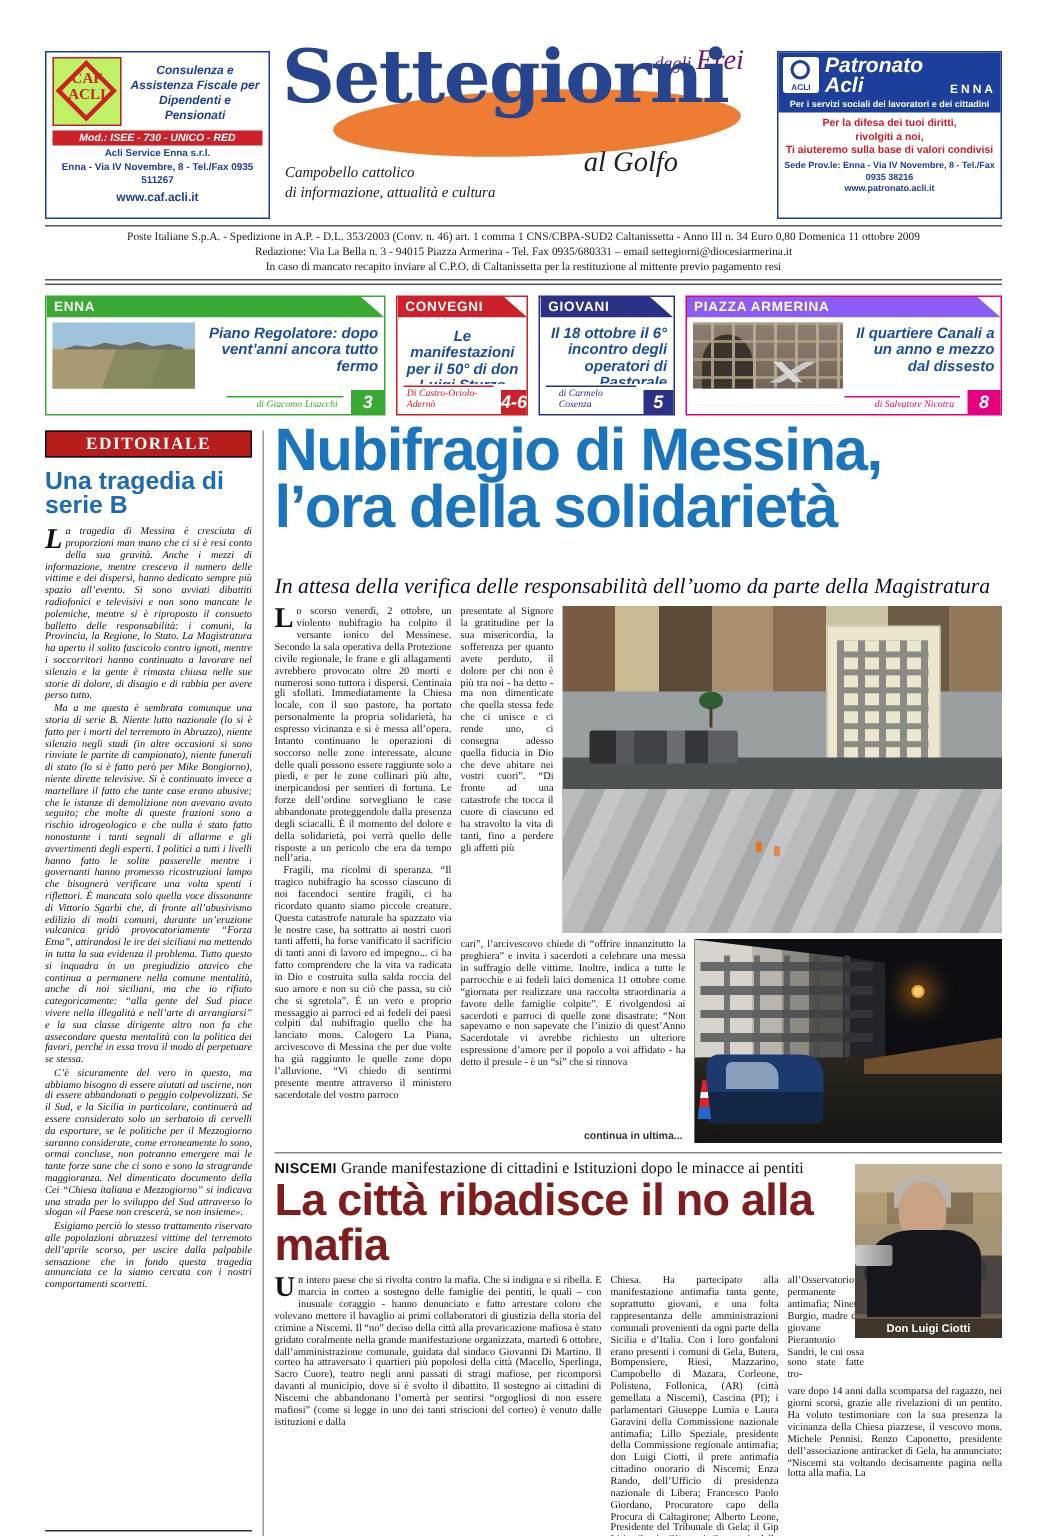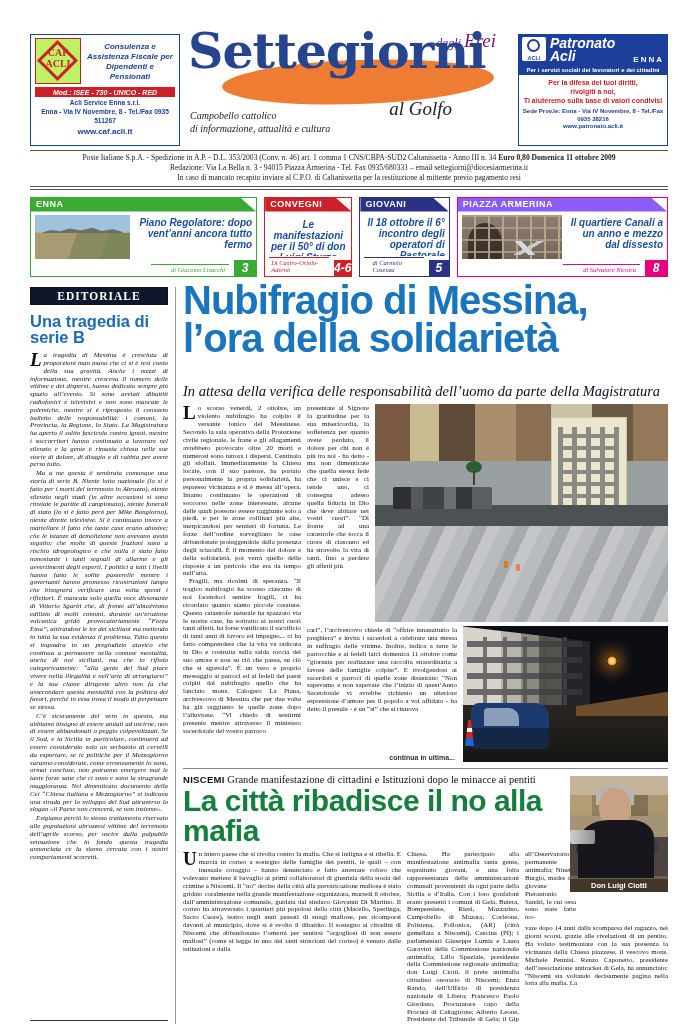--- a/index.html
+++ b/index.html
@@ -22,33 +22,33 @@
 
   .masthead{flex:1;position:relative;}
   .mh-swoosh{position:absolute;left:36px;top:26px;width:272px;height:44px;background:#ee7d33;border-radius:50%;transform:rotate(-2deg);}
   .mh-title{position:absolute;left:2px;top:-12px;font-family:"DejaVu Serif",serif;font-weight:bold;font-size:49px;color:#27458f;letter-spacing:-1px;}
   .mh-over{position:absolute;right:16px;top:-4px;font-style:italic;color:#701a75;font-size:12px;text-align:center;}
   .mh-over b{font-size:19px;font-weight:normal;}
   .mh-under{position:absolute;right:60px;top:64px;font-style:italic;font-size:19px;color:#222;}
   .mh-tagline{position:absolute;left:4px;top:76px;font-style:italic;font-size:10px;line-height:1.25;color:#222;}
 
   .ad-patronato{width:150px;border:1px solid #1d3f9c;display:flex;flex-direction:column;font-family:"Liberation Sans",sans-serif;}
-  .pat-head{background:#1d3f9c;color:#fff;display:flex;gap:4px;padding:2px 3px;}
+  .pat-head{background:#1d3f9c;color:#fff;display:flex;align-items:center;gap:4px;padding:2px 3px;}
   .pat-logo{width:24px;height:24px;background:#fff;border-radius:2px;position:relative;flex:none;}
   .pat-logo-circle{position:absolute;left:5px;top:2px;width:13px;height:13px;border:2px solid #1d3f9c;border-radius:50%;}
   .pat-logo-word{position:absolute;left:0;bottom:0;width:100%;text-align:center;color:#1d3f9c;font-weight:bold;font-size:5.5px;}
   .pat-title{font-weight:bold;font-style:italic;font-size:14px;line-height:.95;}
   .pat-city{font-size:8px;letter-spacing:2px;align-self:flex-end;margin-left:auto;font-weight:bold;}
   .pat-strip{background:#1d3f9c;color:#fff;font-size:6px;text-align:center;padding:1px 0 2px;font-weight:bold;}
   .pat-red{color:#cc2128;font-weight:bold;font-size:7px;text-align:center;line-height:1.3;margin-top:3px;}
   .pat-addr{color:#1d3f9c;font-weight:bold;font-size:6px;text-align:center;margin-top:3px;line-height:1.3;}
 
   
   .pubinfo{margin-top:4px;border-top:1px solid #555;padding:2px 0 3px;text-align:center;font-size:7.6px;line-height:1.3;color:#222;}
-  .pubinfo b{font-weight:bold;}
+  .pubinfo b{font-weight:normal;}
   .rule-double{height:4px;border-top:1px solid #555;border-bottom:1.5px solid #555;}
 
   
   .teasers{display:flex;gap:7px;margin-top:7px;height:80px;}
   .teaser{border:1px solid;display:flex;flex-direction:column;font-family:"Liberation Sans",sans-serif;position:relative;background:#fff;}
   .t-tab{height:14px;color:#fff;font-weight:bold;font-size:9px;letter-spacing:.5px;padding:1px 0 0 5px;clip-path:polygon(0 0,calc(100% - 16px) 0,100% 100%,0 100%);}
   .t-body{flex:1;display:flex;gap:4px;padding:3px 4px 0 4px;overflow:hidden;}
   .t-photo{width:95px;height:48px;flex:none;position:relative;overflow:hidden;}
   .t-title{flex:1;color:#1b4e9b;font-weight:bold;font-style:italic;font-size:10px;line-height:1.12;text-align:right;padding-top:2px;}
   .t-title.center{text-align:center;padding-top:4px;}
@@ -68,21 +68,21 @@
   .art-scaff{background:linear-gradient(#8d7f72,#6f6257);}
   .art-scaff .arch{position:absolute;left:6%;top:18%;width:34%;height:82%;background:#3c332c;border-radius:50% 50% 0 0;}
   .art-scaff .grid{position:absolute;inset:0;background:repeating-linear-gradient(90deg,transparent 0 12px,#c4b394 12px 14px),repeating-linear-gradient(0deg,transparent 0 10px,#b3a284 10px 12px);opacity:.8;}
   .art-scaff .graffiti{position:absolute;left:38%;top:55%;width:50%;height:30%;background:
       linear-gradient(45deg,transparent 45%,#d8d8d8 45% 55%,transparent 55%),
       linear-gradient(-30deg,transparent 40%,#c9c9c9 40% 50%,transparent 50%);}
 
   
   .main-row{display:flex;margin-top:10px;height:752px;}
   .editorial{width:146px;flex:none;border-right:1px solid #999;padding-right:7px;display:flex;flex-direction:column;}
-  .ed-label{background:#0f172a;border:1px solid #111;color:#fff;text-align:center;font-family:"Liberation Serif",serif;font-weight:bold;font-size:11.5px;letter-spacing:1px;padding:2px 0;}
+  .ed-label{background:#b91c1c;border:1px solid #111;color:#fff;text-align:center;font-family:"Liberation Serif",serif;font-weight:bold;font-size:11.5px;letter-spacing:1px;padding:2px 0;}
   .ed-title{color:#1d6ab5;font-family:"Liberation Sans",sans-serif;font-weight:bold;font-size:16.5px;line-height:1.02;margin:8px 0 5px 0;}
   .ed-text{flex:1;overflow:hidden;font-style:italic;font-size:6.9px;line-height:1.13;text-align:justify;color:#111;}
   .ed-text p{margin:0 0 1px 0;text-indent:6px;}
   .ed-text p.first{text-indent:0;}
   .dropcap{float:left;font-size:19px;line-height:15px;font-style:italic;padding:1px 2px 0 0;font-weight:bold;}
   .ed-sign{text-align:right;font-weight:bold;font-style:italic;font-size:8.5px;border-top:1px solid #333;padding:2px 2px 6px 0;margin-top:2px;}
 
   .right-stack{flex:1;display:flex;flex-direction:column;padding-left:7px;}
   .lead-headline{font-family:"Liberation Sans",sans-serif;font-weight:bold;color:#1b75bc;font-size:40px;line-height:.95;letter-spacing:-1px;margin-top:-6px;}
   .lead-subhead{font-style:italic;font-size:14.5px;color:#101020;margin:3px 0 4px 0;}
@@ -141,21 +141,21 @@
       radial-gradient(circle at 15% 30%,#2a2a2e 0 8px,transparent 9px),
       radial-gradient(circle at 80% 25%,#3a3a40 0 9px,transparent 10px),
       radial-gradient(circle at 60% 55%,#222 0 12px,transparent 13px),#4c4440;}
   .art-ciotti .head{position:absolute;left:30%;top:10%;width:32%;height:34%;background:#c9a184;border-radius:50% 50% 46% 46%;}
   .art-ciotti .hair{position:absolute;left:27%;top:7%;width:38%;height:18%;background:#b9b4ad;border-radius:50% 50% 0 0;}
   .art-ciotti .body{position:absolute;left:8%;top:38%;width:78%;height:50%;background:#16161c;border-radius:40% 30% 0 0;}
   .art-ciotti .mic{position:absolute;left:0;top:46%;width:26%;height:12%;background:linear-gradient(90deg,#cfcfcf,#8f8f8f);border-radius:2px;}
   .n-caption{position:absolute;left:0;bottom:0;width:100%;background:rgba(50,38,28,.72);color:#fff;font-family:"Liberation Sans",sans-serif;font-weight:bold;font-size:7.5px;text-align:center;padding:2px 0;}
   .n-kicker{font-size:10.5px;color:#111;margin-right:106px;}
   .n-kicker b{font-family:Liberation Sans, sans-serif;font-size:9.5px;letter-spacing:.3px;}
-  .n-headline{font-family:"Liberation Sans",sans-serif;font-weight:bold;color:#15803d;font-size:30px;letter-spacing:-.5px;line-height:1;margin:1px 106px 4px 0;}
+  .n-headline{font-family:"Liberation Sans",sans-serif;font-weight:bold;color:#7f1d1d;font-size:30px;letter-spacing:-.5px;line-height:1;margin:1px 106px 4px 0;}
   .n-cols{display:flex;gap:6px;height:206px;overflow:hidden;}
   .ncol1{width:218px;flex:none;overflow:hidden;}
   .ncol2{width:112px;flex:none;overflow:hidden;}
   .ncol3{flex:1;display:flex;flex-direction:column;overflow:hidden;}
   .ncol3a{width:51px;min-height:72px;overflow:hidden;}
   .ncol3b{flex:1;overflow:hidden;margin-top:2px;}
 </style>
 </head>
 <body>
 

